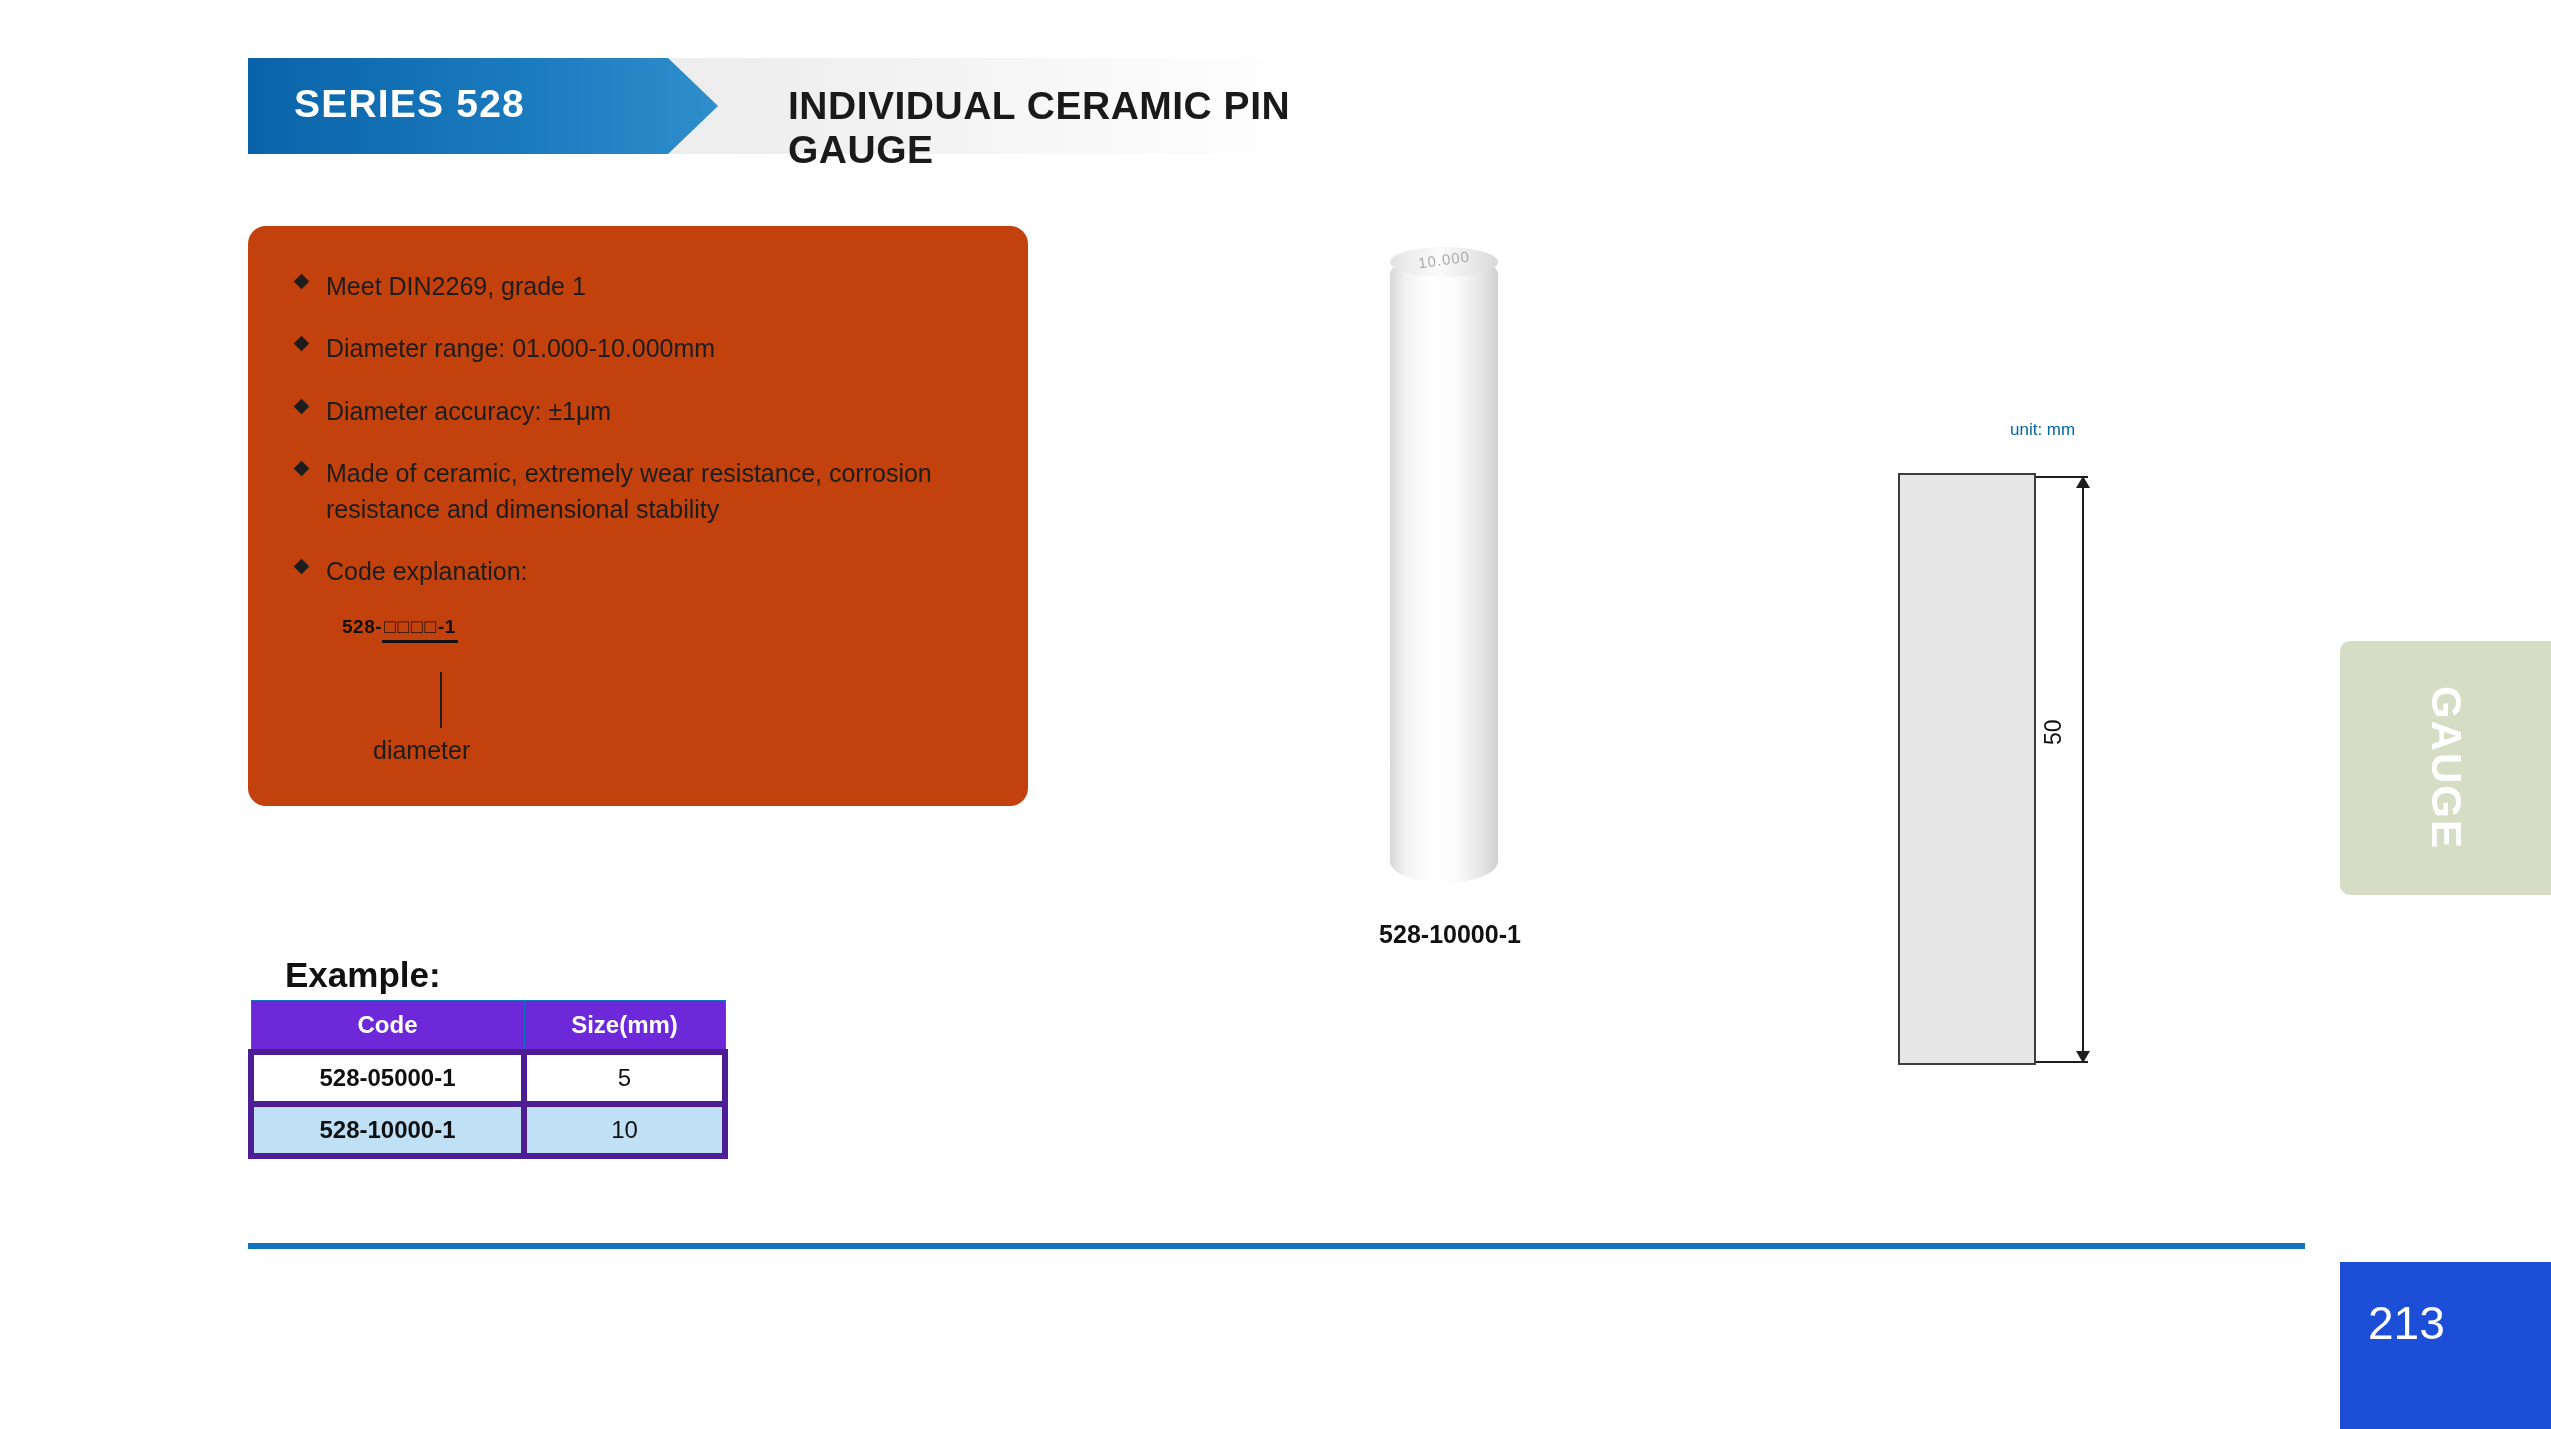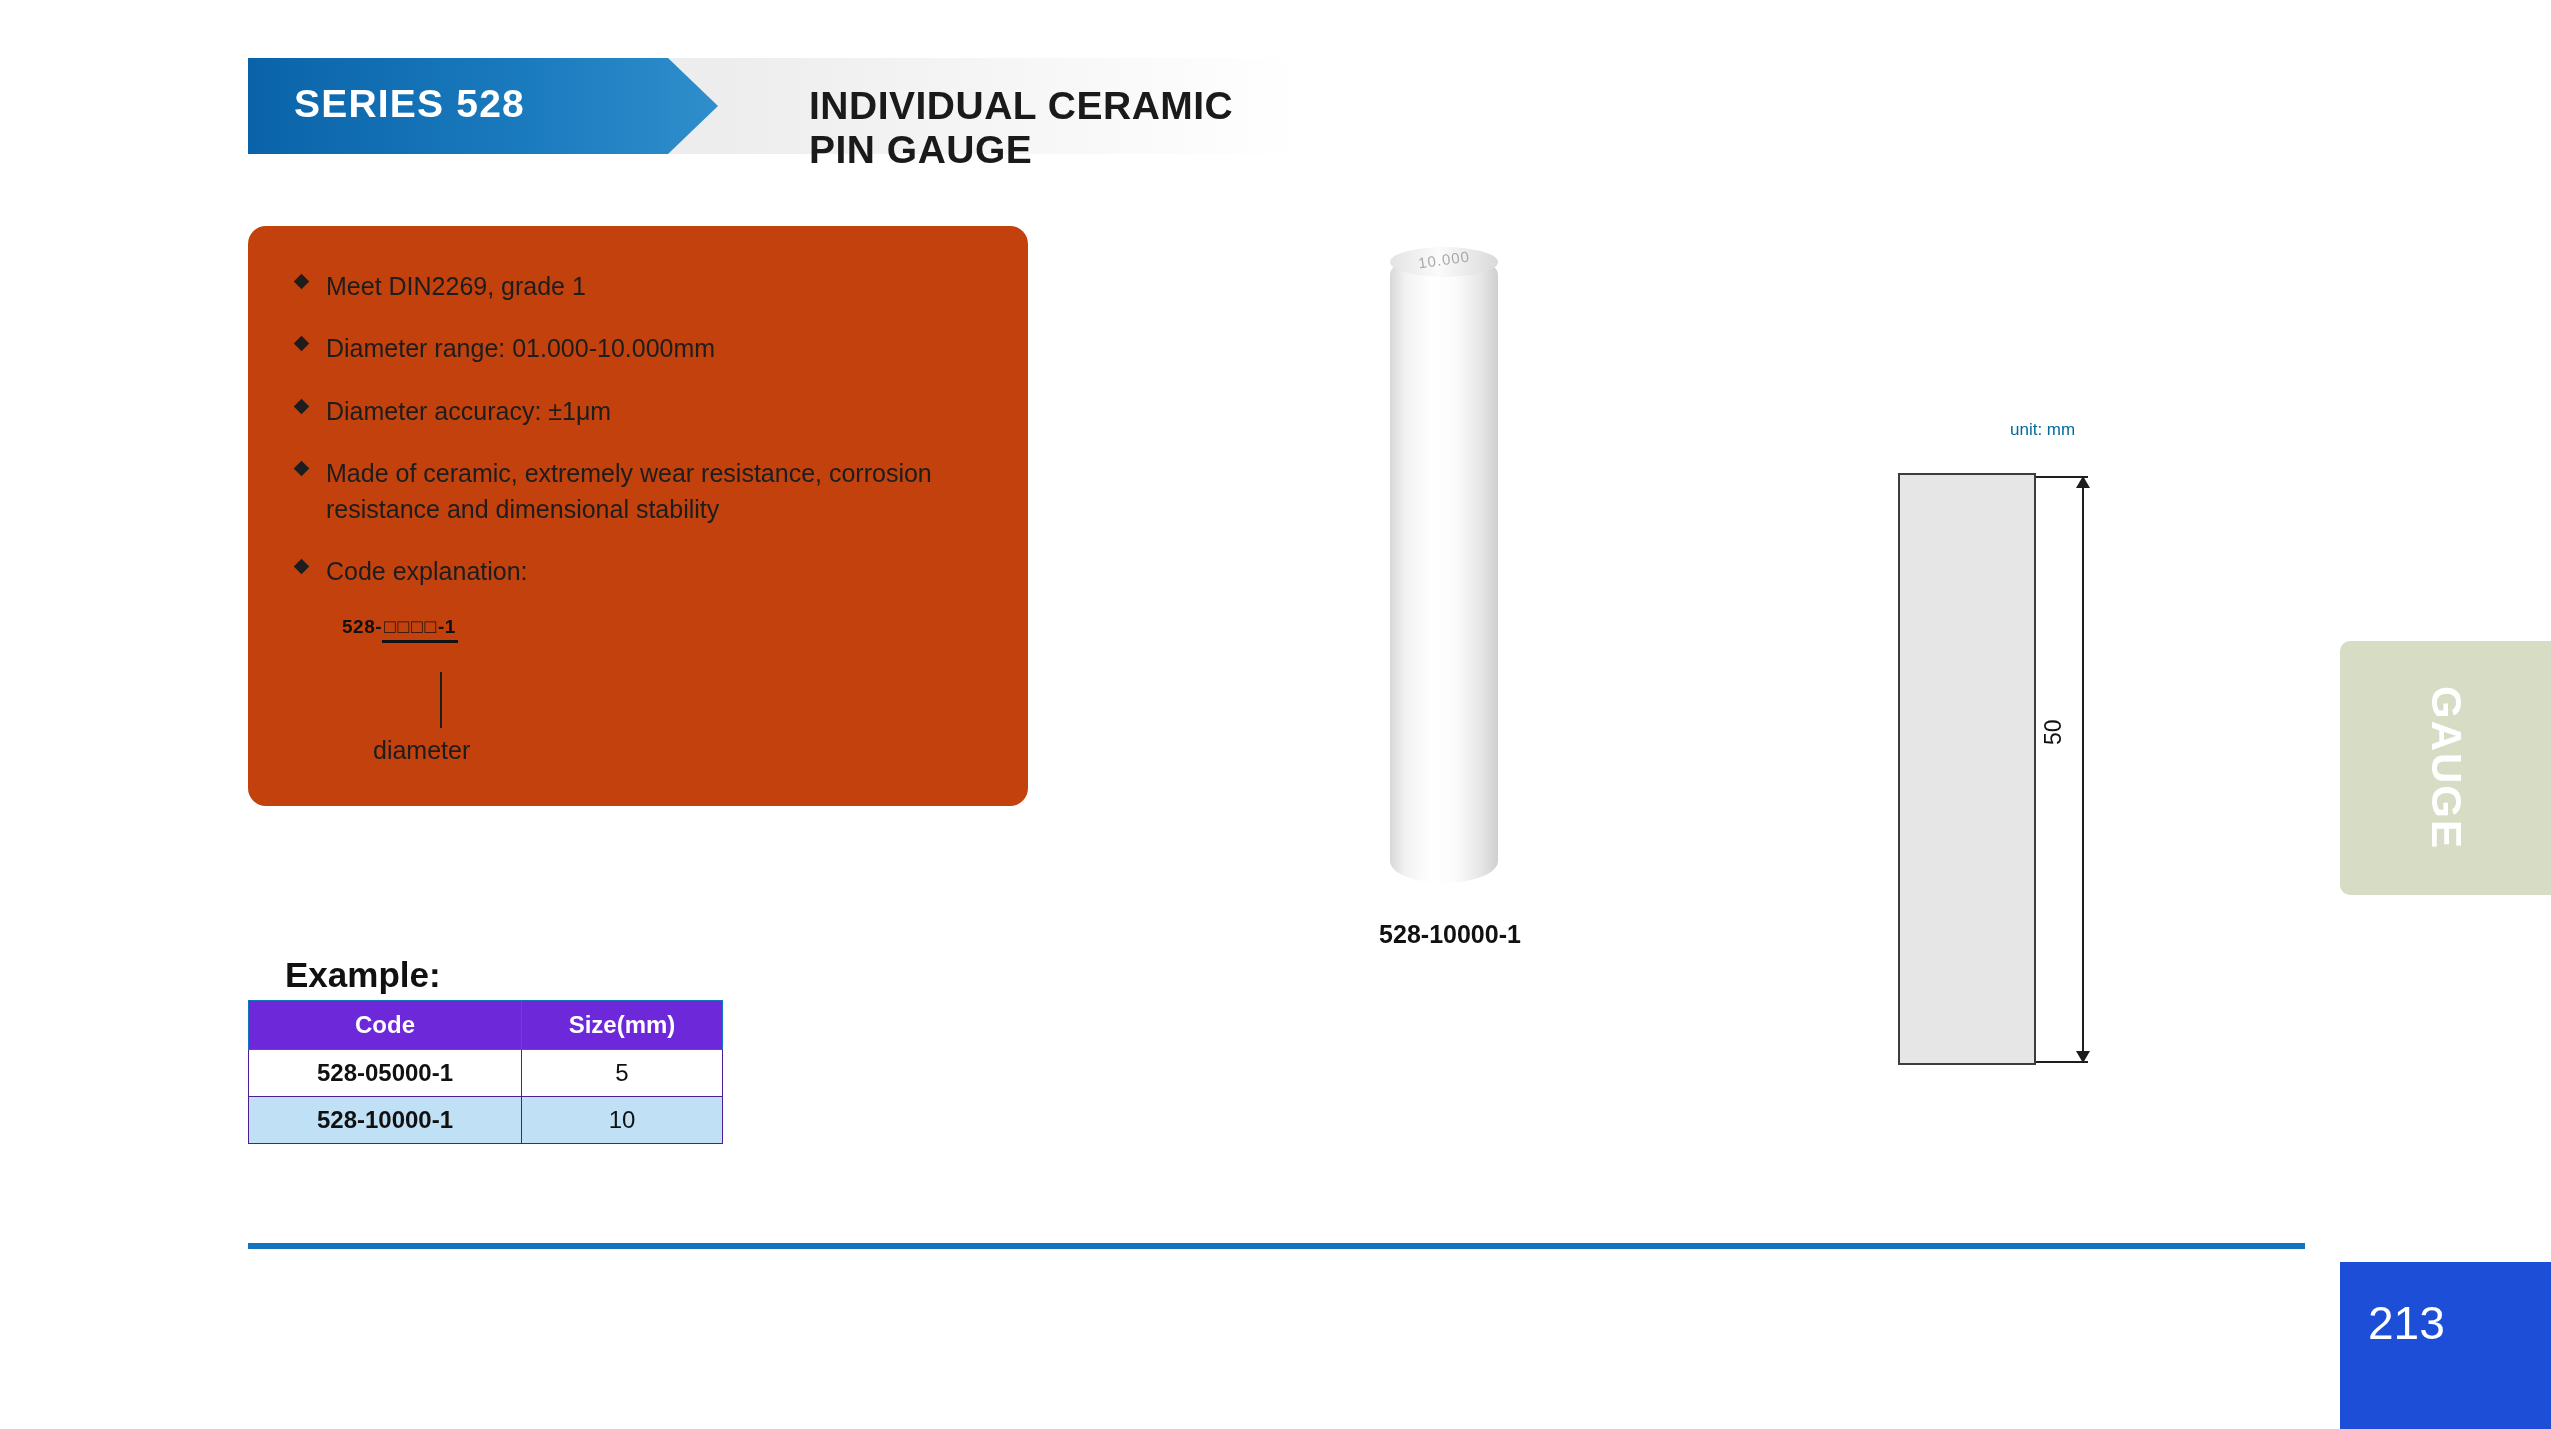--- a/index.html
+++ b/index.html
@@ -50,21 +50,20 @@
     letter-spacing: 1.2px;
   }
   .header-title {
     position: absolute;
     left: 540px;
     top: 26px;
     color: #1a1a1a;
     font-size: 39px;
     font-weight: bold;
     letter-spacing: 0.5px;
-    margin-left: 21px;
   }
 
   
   .features-panel {
     position: absolute;
     left: 248px;
     top: 226px;
     width: 780px;
     height: 580px;
     background: #c2410c;
@@ -146,21 +145,21 @@
     background: #6d28d9;
     color: #ffffff;
     font-weight: bold;
     padding: 10px 0;
     border: 1px solid #1273bf;
   }
   .example-table th.col-code { width: 272px; }
   .example-table th.col-size { width: 200px; }
   .example-table td {
     padding: 9px 0;
-    border: 1px solid #4c1d95;
+    border: 6px solid #4c1d95;
     text-align: center;
     color: #111;
   }
   .example-table td.code-cell {
     font-weight: bold;
   }
   .example-table tr.row-alt td {
     background: #bfe0f5;
   }
   .example-table tr.row-plain td {

